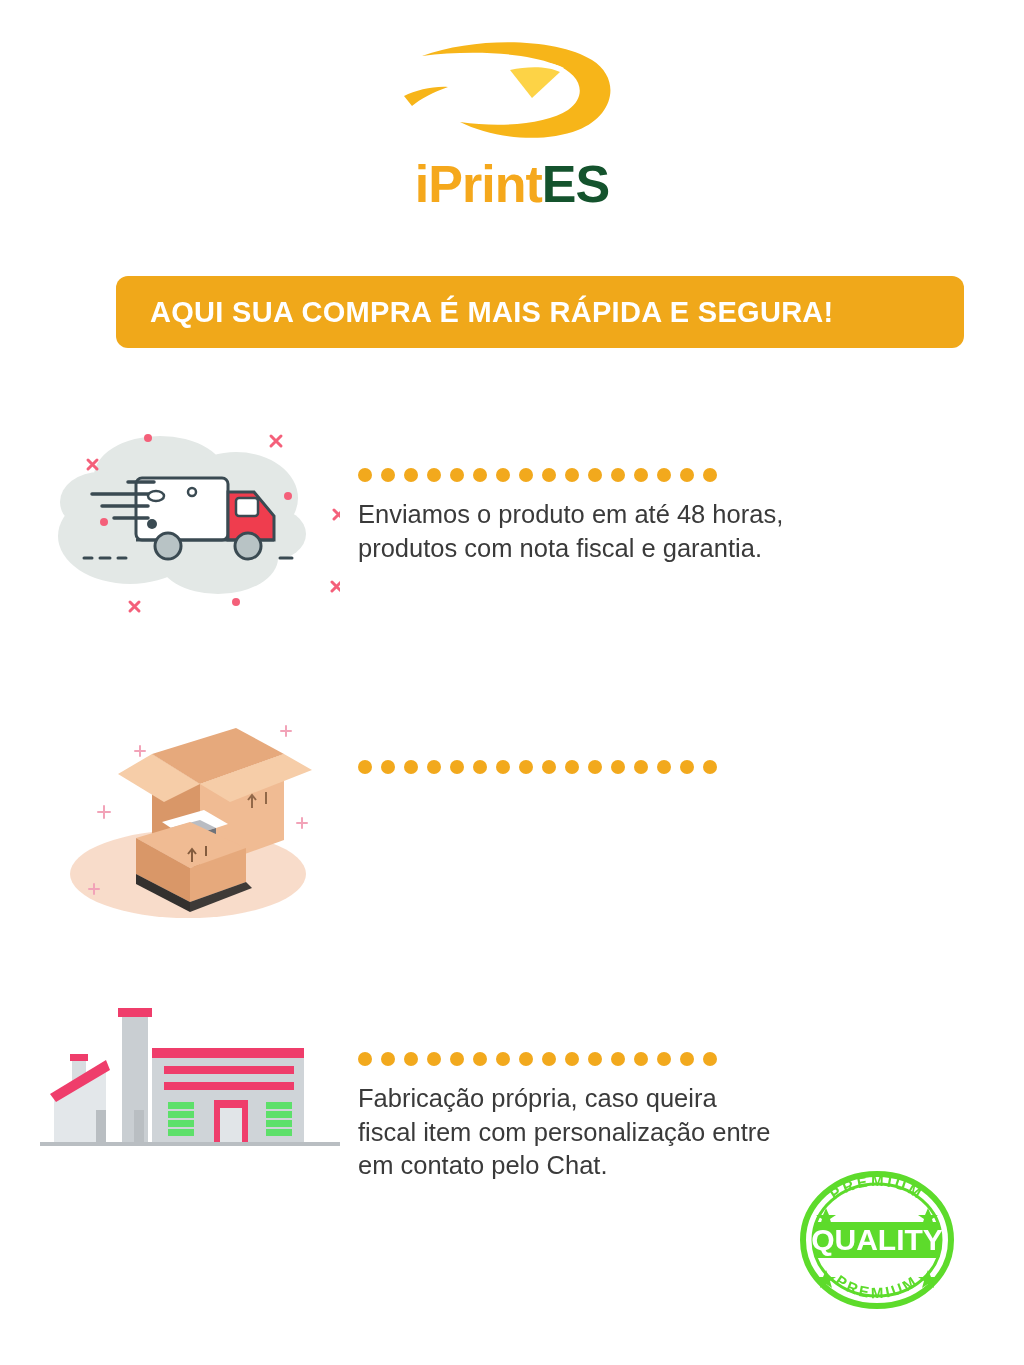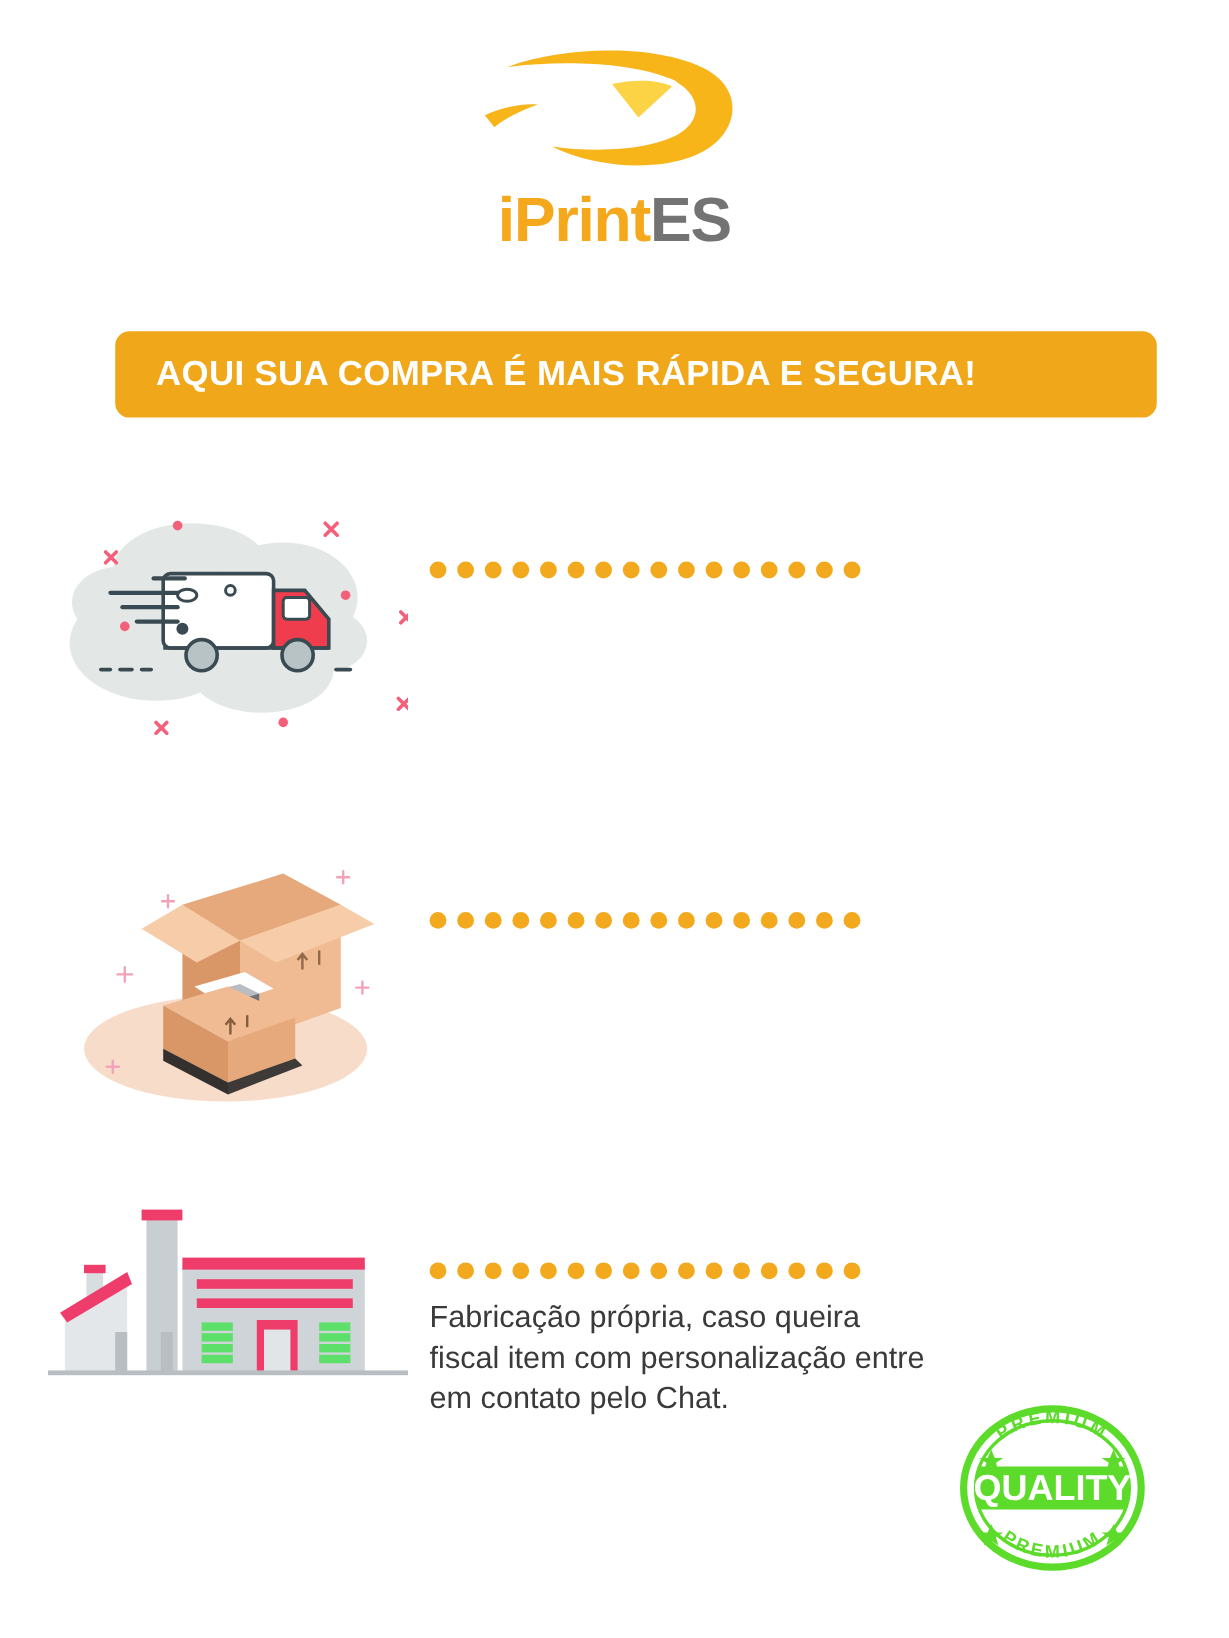--- a/index.html
+++ b/index.html
@@ -28,27 +28,28 @@
     position: relative;
   }
   .logo-text {
     font-size: 52px;
     font-weight: bold;
     letter-spacing: -1px;
     color: #f5a81c;
     margin-top: 6px;
     font-family: "Liberation Sans", sans-serif;
   }
-  .logo-text .es { color: #737373; }
+  .logo-text .es { color: #14532d; }
 
   
   .banner-wrap {
     margin-top: 62px;
     padding-left: 96px;
     padding-right: 60px;
+    margin-left: 20px;
   }
   .banner {
     background: #f0a81a;
     border-radius: 12px;
     height: 72px;
     display: flex;
     align-items: center;
     padding-left: 34px;
     box-sizing: border-box;
   }
@@ -194,20 +195,22 @@
           <span class="dot"></span>
         <span class="dot"></span>
           <span class="dot"></span>
           <span class="dot"></span>
           <span class="dot"></span>
         <span class="dot"></span>
           <span class="dot"></span>
           <span class="dot"></span>
           <span class="dot"></span>
       </div>
+      <div class="feature-text">Enviamos o produto em até 48 horas,
+produtos com nota fiscal e garantia.</div>
     </div>
   </div>
 
   <div class="feature">
     <div class="feature-art">
       <svg width="300" height="230" viewBox="0 0 300 230" xmlns="http://www.w3.org/2000/svg">
         <ellipse cx="148" cy="176" rx="118" ry="44" fill="#f7d6c1" opacity="0.85"></ellipse>
 
         <polygon points="112,56 196,30 244,56 160,86" fill="#e6a97c"></polygon>
         <polygon points="112,56 160,86 160,172 112,146" fill="#d99768"></polygon>

